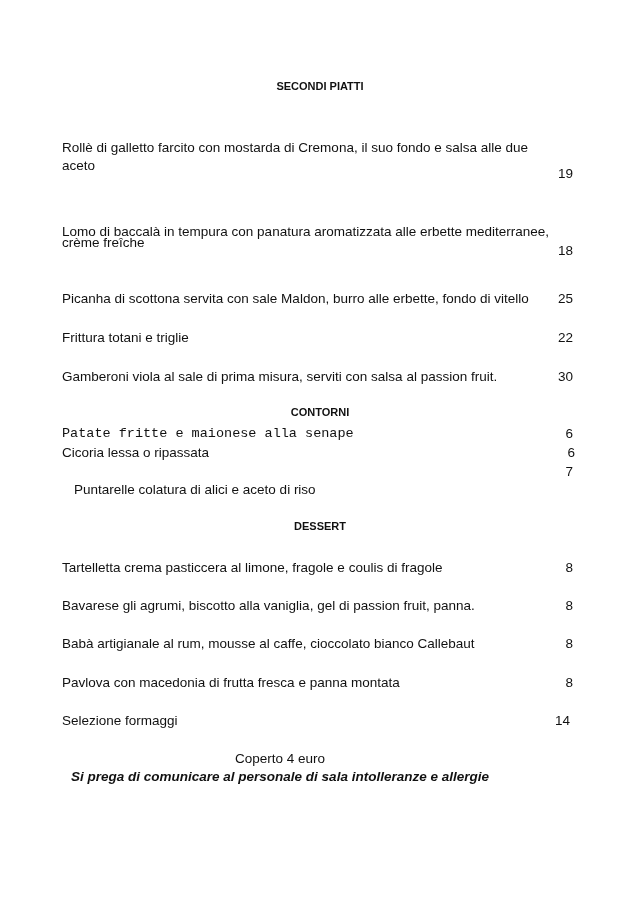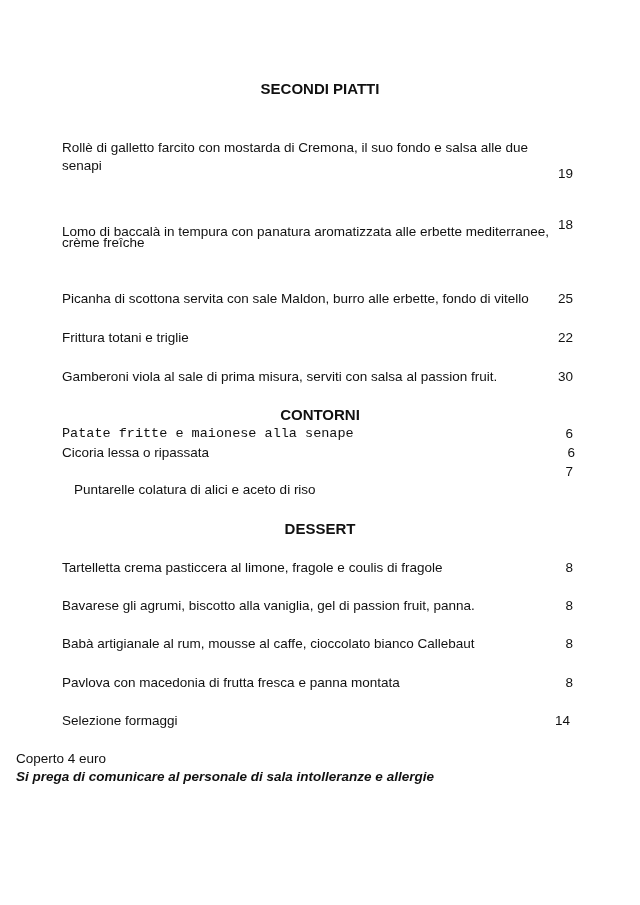--- a/index.html
+++ b/index.html
@@ -1,41 +1,41 @@
 <!DOCTYPE html>
 <html><head>
 <meta charset="utf-8">
 <style>
   html, body { margin: 0; padding: 0; background: #ffffff; }
   body { width: 640px; height: 905px; position: relative; overflow: hidden;
          font-family: "Liberation Sans", "DejaVu Sans", sans-serif; color: #111111; font-size: 13.5px; }
   .abs { position: absolute; white-space: nowrap; }
-  .heading { font-weight: bold; left: 0; width: 640px; text-align: center; font-size: 15px; }
+  .heading { font-weight: bold; left: 0; width: 640px; text-align: center; font-size: 11px; }
   .line { left: 62px; }
   .price { right: 67px; text-align: right; }
-  .center { left: 16px; width: 544px; text-align: left; }
+  .center { left: 8px; width: 544px; text-align: center; }
   .italic-bold { font-style: italic; font-weight: bold; }
 </style>
 </head>
 <body>
 
 <div>
 
   <div class="abs heading" style="top:80px;">SECONDI PIATTI</div>
 
   <div>
     <div class="abs line" style="top:140px;text-align:right;"> Rollè di galletto farcito con mostarda di Cremona, il suo fondo e salsa alle due</div>
-    <div class="abs line" style="top:158px;">senapi</div>
+    <div class="abs line" style="top:158px;">aceto</div>
     <div class="abs price" style="top:158px;margin-top:8px;">19</div>
   </div>
 
   <div>
     <div class="abs line" style="top:224px;text-align:center;">Lomo di baccalà in tempura con panatura aromatizzata alle erbette mediterranee,</div>
     <div class="abs line" style="top:235px;">crème freîche</div>
-    <div class="abs price" style="top:217px;margin-left:44px;">18</div>
+    <div class="abs price" style="top:243px;margin-left:44px;">18</div>
   </div>
 
   <div>
     <div class="abs line" style="top:291px;">Picanha di scottona servita con sale Maldon, burro alle erbette, fondo di vitello</div>
     <div class="abs price" style="top:291px;">25</div>
   </div>
 
   <div>
     <div class="abs line" style="top:330px;">Frittura totani e triglie</div>
     <div class="abs price" style="top:330px;">22</div>

